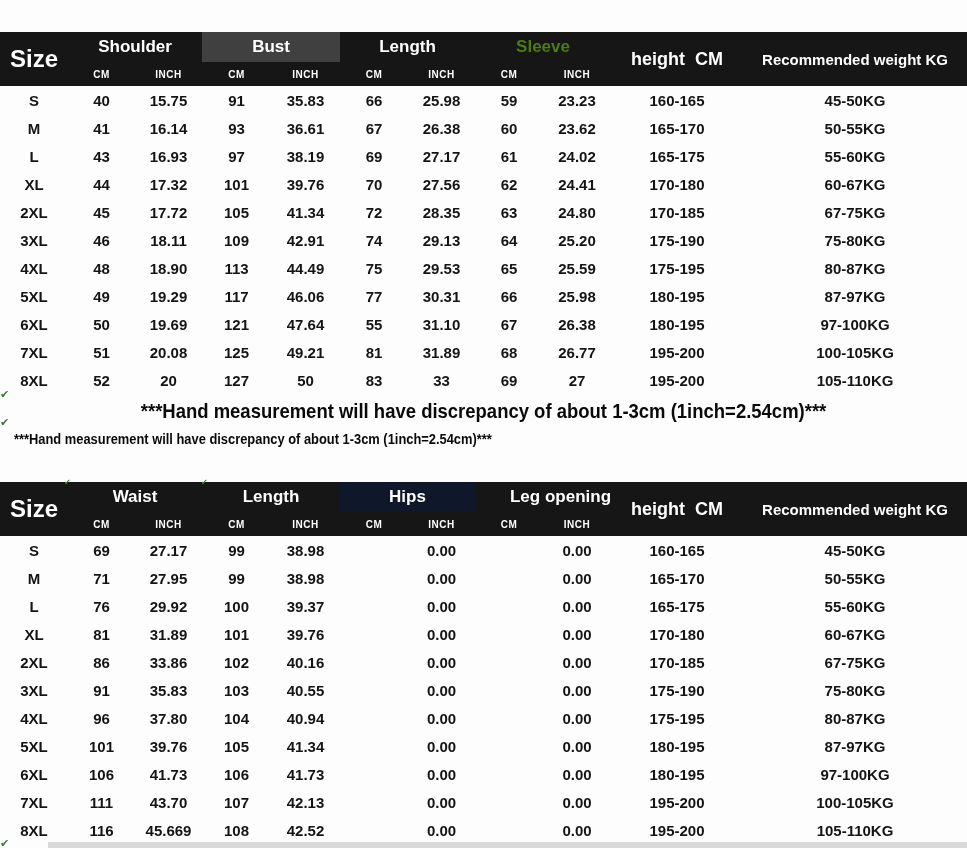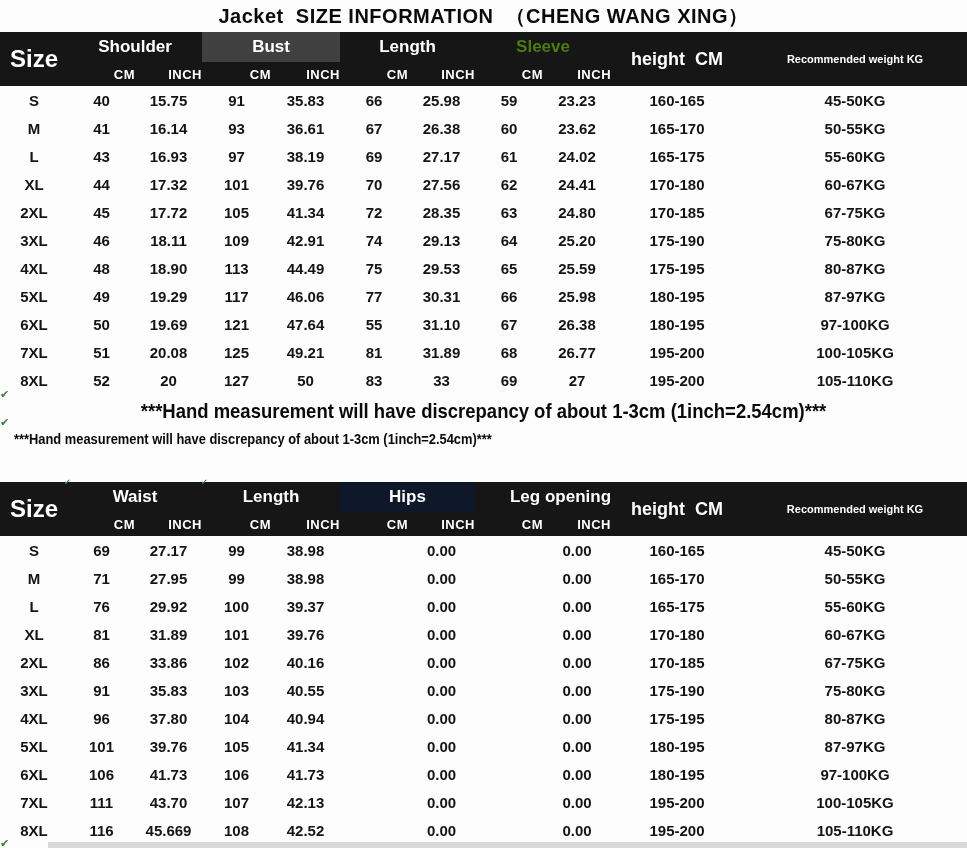--- a/index.html
+++ b/index.html
@@ -27,23 +27,23 @@
   #trousers-table{top:482px;}
 
   thead th{
     background:#161616;color:#ffffff;font-weight:bold;
     padding:0;text-align:center;vertical-align:middle;
   }
   tr.hrow1 th{height:30px;}
   tr.hrow2 th{height:24px;}
   th.size-h{font-size:24px;}
   th.grp{font-size:17px;}
-  th.unit{font-size:13px;letter-spacing:0.5px;text-align:right;}
+  th.unit{font-size:10px;letter-spacing:0.5px;}
   th.hgt{font-size:18px;white-space:pre;}
-  th.wgt{font-size:11px;}
+  th.wgt{font-size:15px;}
 
   tbody td{
     height:28px;padding:0;text-align:center;vertical-align:middle;
     font-size:15px;font-weight:bold;color:#141414;
     background:transparent;
   }
 
   .note-large{
     position:absolute;top:399px;left:0;width:967px;text-align:center;
   }
@@ -72,21 +72,20 @@
   .bottom-strip{
     position:absolute;left:48px;top:842px;height:6px;width:919px;
     background:#d9d9d9;
   }
 </style>
 </head>
 <body>
 
 <div class="stage">
 
-  <div class="table-title" id="jacket-title">Jacket  SIZE INFORMATION  （CHENG WANG XING）</div>
 
   <table class="size-table" id="jacket-table">
     <colgroup>
       <col style="width:68px">
         <col style="width:67px">
         <col style="width:67px">
       <col style="width:69px">
         <col style="width:69px">
         <col style="width:68px">
       <col style="width:67px">

